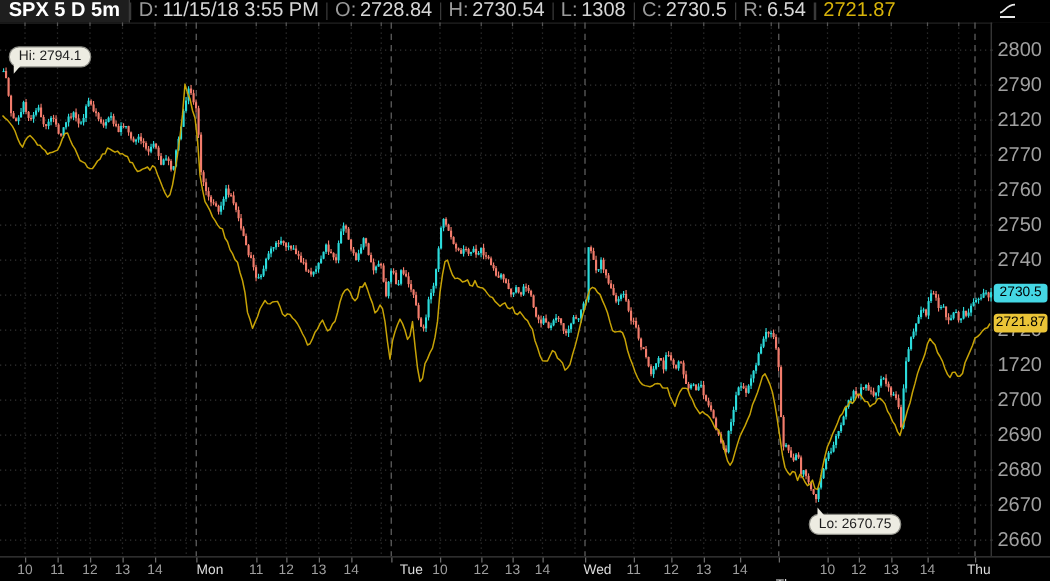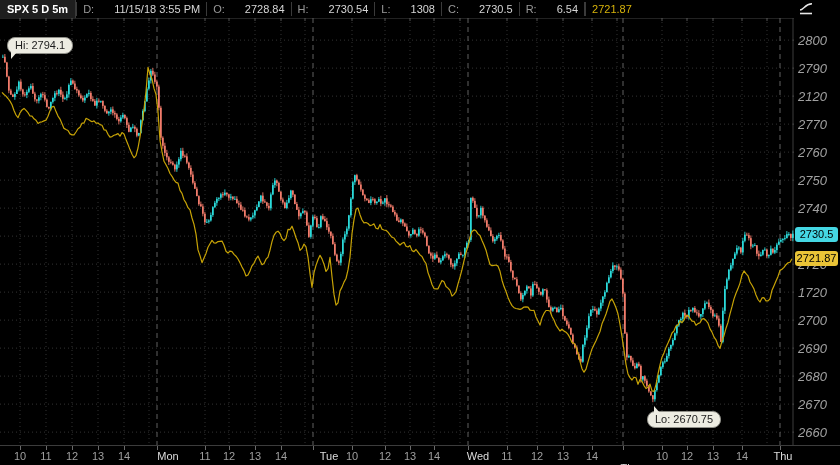--- a/index.html
+++ b/index.html
@@ -1,42 +1,42 @@
 <!DOCTYPE html>
 <html><head>
 <meta charset="utf-8">
 <style>
   html,body{margin:0;padding:0;background:#000;}
   body{width:840px;height:465px;overflow:hidden;position:relative;
        font-family:"Liberation Sans",sans-serif;-webkit-font-smoothing:antialiased;}
   
   .hdr{position:absolute;left:0;top:0;width:840px;height:18px;background:#000;
-       border-bottom:1px solid #222;display:flex;align-items:stretch;font-size:11px;line-height:18px;}
+       border-bottom:1px solid #222;display:flex;align-items:stretch;font-size:16px;line-height:18px;}
   .hdr .tab{background:#1e1e1e;color:#fff;font-weight:bold;padding:0 7px;border-right:1px solid #3a3a3a;}
   .hdr .div{width:1px;background:#3a3a3a;margin:2px 0;}
   .hdr .fld{padding:0 6px;white-space:nowrap;}
   .hdr .fld .lb{color:#9a9a9a;}
-  .hdr .fld .vl{color:#d6d6d6;margin-left:20px;}
+  .hdr .fld .vl{color:#d6d6d6;margin-left:3px;}
   .hdr .study{color:#d7b30a;padding:0 6px;white-space:nowrap;}
   .hdr .studyval{color:#d7b30a;padding:0 6px;}
   .style-icon{position:absolute;right:26px;top:2px;width:15px;height:13px;}
   
   #plot{position:absolute;left:0;top:0;}
   
   .bubble{position:absolute;background:#edece2;color:#1c1c1c;font-size:11px;line-height:15px;
           padding:0 7px;border-radius:8px;border:1px solid #8f8f88;white-space:nowrap;z-index:6;}
   .bubble .tail{position:absolute;width:0;height:0;}
   #hiBubble .tail{left:3px;bottom:-6px;border-top:7px solid #edece2;border-right:6px solid transparent;}
   #loBubble .tail{left:6px;top:-6px;border-bottom:7px solid #edece2;border-right:6px solid transparent;}
   
   .badge{position:absolute;left:795px;width:43px;height:15px;border-radius:3px;color:#000;
          font-size:11px;line-height:15px;text-align:center;z-index:5;}
   
   #yAxis{position:absolute;left:794px;top:18px;width:46px;height:427px;background:#000;}
-  .ylab{position:absolute;left:4px;color:#a0a0a0;font-size:13px;line-height:11px;font-style:italic;}
+  .ylab{position:absolute;left:4px;color:#a0a0a0;font-size:16px;line-height:11px;}
   #xAxis{position:absolute;left:0;top:445px;width:840px;height:20px;background:#000;border-top:1px solid #3c3c3c;}
   .xlab{position:absolute;top:4px;transform:translateX(-50%);font-size:11px;color:#9f9f9f;}
   .xlab.day{color:#dcdcdc;}
   .xtick{position:absolute;top:0;width:1px;height:4px;background:#6a6a6a;}
 </style>
 </head>
 <body>
 
 <div class="hdr">
   <span class="tab">SPX 5 D 5m</span>

